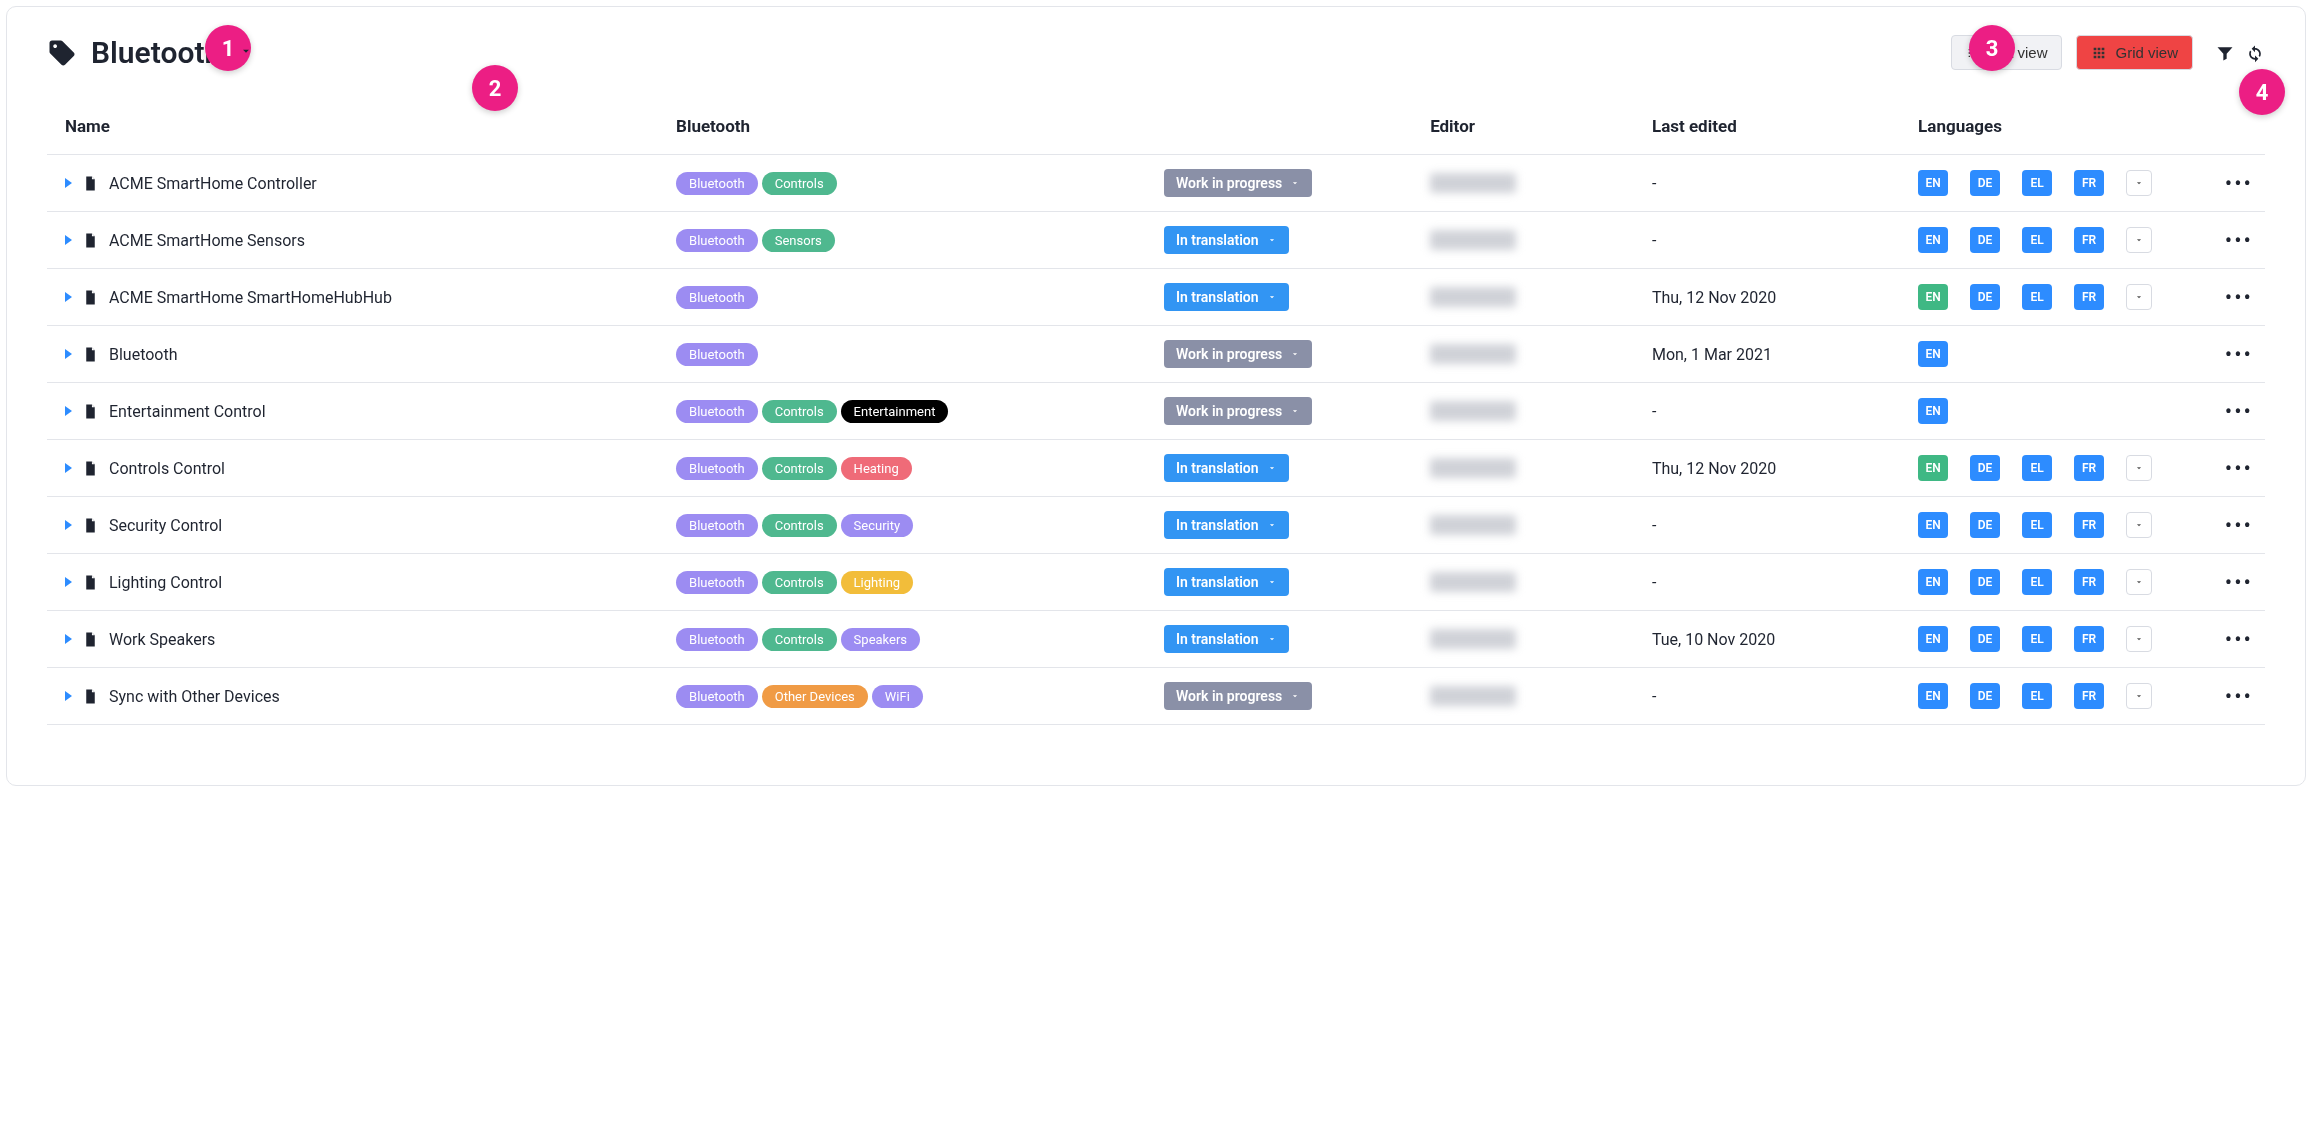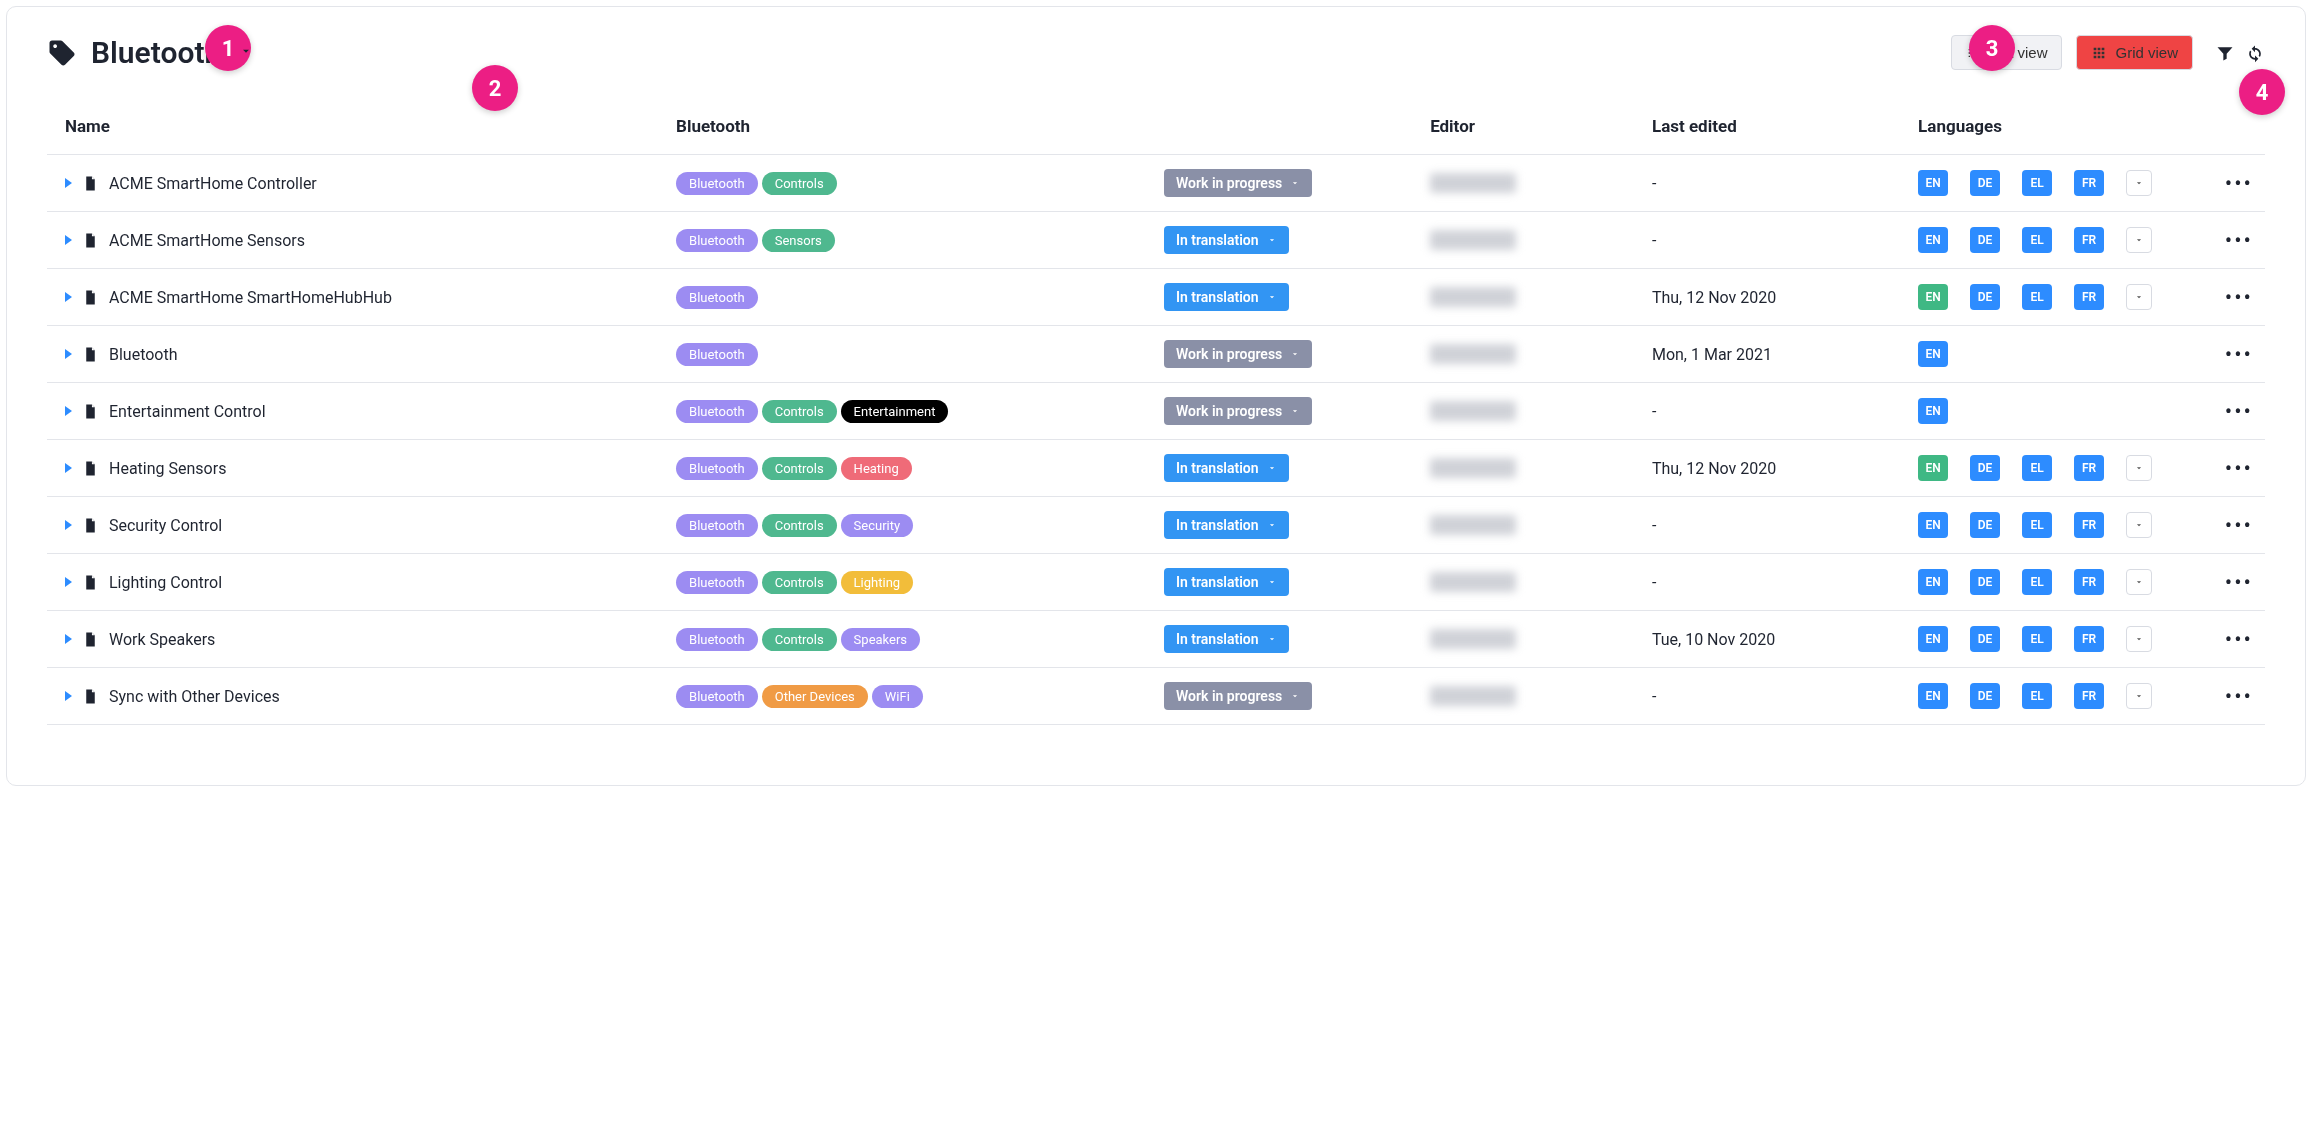--- a/index.html
+++ b/index.html
@@ -344,21 +344,21 @@
       <td class="col-act"><span class="more-dots">•••</span></td>
     </tr>
     <tr>
       <td class="col-name">
         <div class="name-cell">
           <span class="tri"></span>
           <svg class="doc-ic" viewBox="0 0 24 24">
                 <path fill="#1f2430" d="M6 2h8l4 4v16H6zM8 10h8v1H8zm0 3h8v1H8zm0 3h8v1H8z"></path>
                 <path fill="#fff" d="M14 2v4h4z"></path>
               </svg>
-          <span>Heating Sensors</span>
+          <span>Controls Control</span>
         </div>
       </td>
       <td class="col-tax"><span class="pill" style="background:#9c8cf2">Bluetooth</span><span class="pill" style="background:#4fb88f">Controls</span><span class="pill" style="background:#ef6b78">Heating</span></td>
       <td class="col-status">
         <span class="status-badge status-blue">
           <span>In translation</span>
               <svg class="status-chev" viewBox="0 0 24 24">
                 <path fill="#fff" d="M7 10l5 5 5-5z"></path>
               </svg>
         </span>

